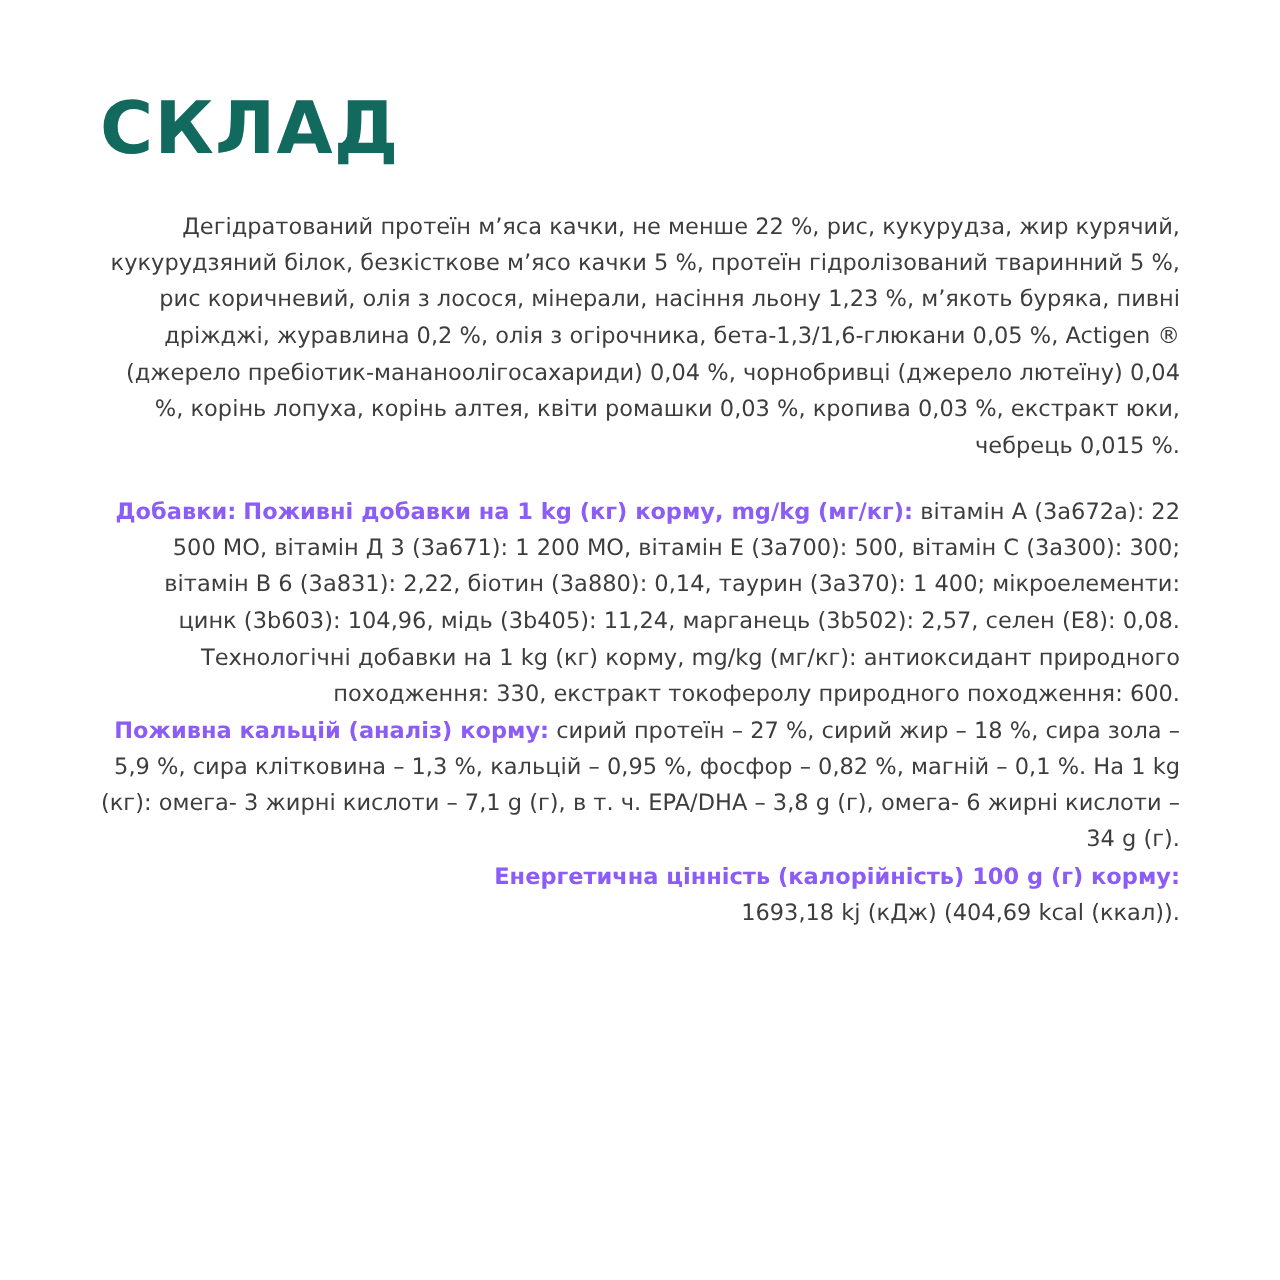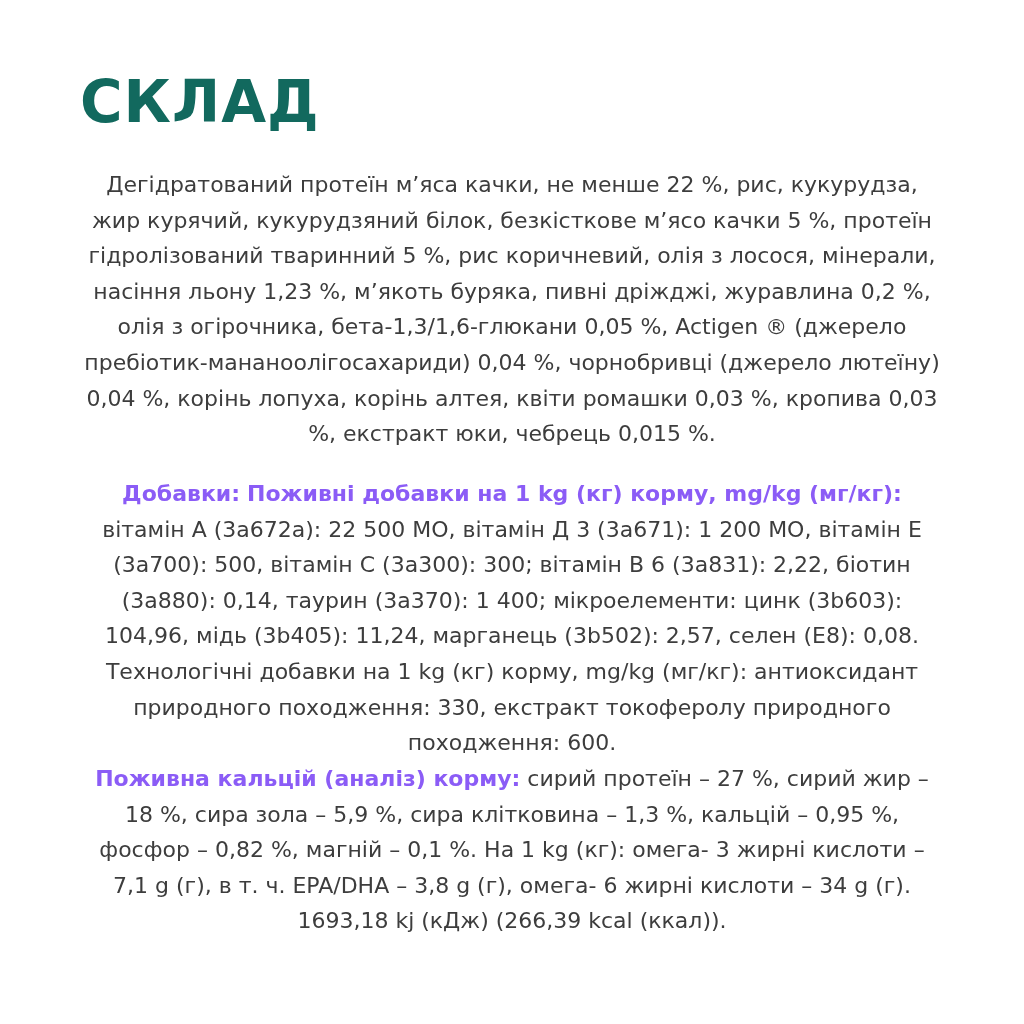--- a/index.html
+++ b/index.html
@@ -24,23 +24,23 @@
     color: #12695e;
     font-size: 58px;
     font-weight: bold;
     letter-spacing: 1px;
     line-height: 1.05;
     margin: 0 0 34px 0;
     font-family: "DejaVu Sans", sans-serif;
   }
   .body-text {
     color: #3d3d3d;
-    font-size: 22px;
+    font-size: 18px;
     line-height: 1.62;
-    text-align: center;
+    text-align: right;
     font-family: "DejaVu Sans", sans-serif;
   }
   .para {
     margin: 0 0 24px 0;
     max-width: 872px;
   }
   .para.tight {
     margin-bottom: 0;
   }
   .block {
@@ -60,17 +60,18 @@
 
   <div class="body-text block">
 
     <p class="para">Дегідратований протеїн м’яса качки, не менше 22 %, рис, кукурудза, жир курячий, кукурудзяний білок, безкісткове м’ясо качки 5 %, протеїн гідролізований тваринний 5 %, рис коричневий, олія з лосося, мінерали, насіння льону 1,23 %, м’якоть буряка, пивні дріжджі, журавлина 0,2 %, олія з огірочника, бета-1,3/1,6-глюкани 0,05 %, Actigen ® (джерело пребіотик-мананоолігосахариди) 0,04 %, чорнобривці (джерело лютеїну) 0,04 %, корінь лопуха, корінь алтея, квіти ромашки 0,03 %, кропива 0,03 %, екстракт юки, чебрець 0,015 %.</p>
 
     <p class="para tight"><span class="bold">Добавки:</span><span> </span><span class="bold">Поживні добавки на 1 kg (кг) корму, mg/kg (мг/кг):</span><span> вітамін А (3а672а): 22 500 МО, вітамін Д 3 (3а671): 1 200 МО, вітамін Е (3а700): 500, вітамін С (3а300): 300; вітамін В 6 (3а831): 2,22, біотин (3а880): 0,14, таурин (3а370): 1 400; мікроелементи: цинк (3b603): 104,96, мідь (3b405): 11,24, марганець (3b502): 2,57, селен (Е8): 0,08. Технологічні добавки на 1 kg (кг) корму, mg/kg (мг/кг): антиоксидант природного походження: 330, екстракт токоферолу природного походження: 600.</span></p>
 
     <p class="para tight"><span class="bold">Поживна кальцій (аналіз) корму:</span><span> сирий протеїн – 27 %, сирий жир – 18 %, сира зола – 5,9 %, сира клітковина – 1,3 %, кальцій – 0,95 %, фосфор – 0,82 %, магній – 0,1 %. На 1 kg (кг): омега- 3 жирні кислоти – 7,1 g (г), в т. ч. EPA/DHA – 3,8 g (г), омега- 6 жирні кислоти – 34 g (г).</span></p>
 
 
+    <p class="para tight"><span class="bold">Енергетична цінність (калорійність) 100 g (г) корму:</span></p>
 
-    <p class="para tight">1693,18 kj (кДж) (266,39 kcal (ккал)).</p>
+    <p class="para tight">1693,18 kj (кДж) (404,69 kcal (ккал)).</p>
 
   </div>
 </div>
 
 </body></html>

